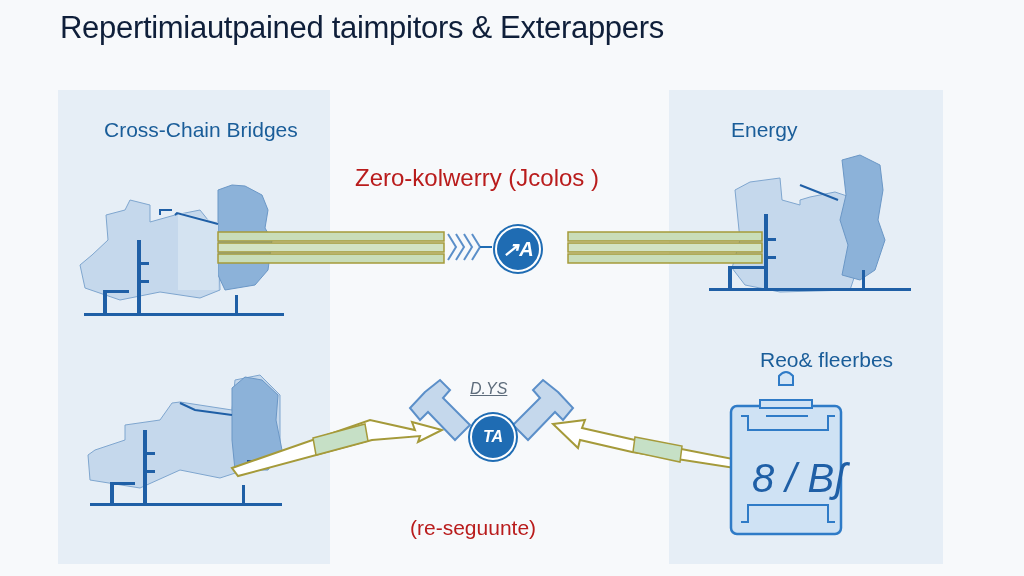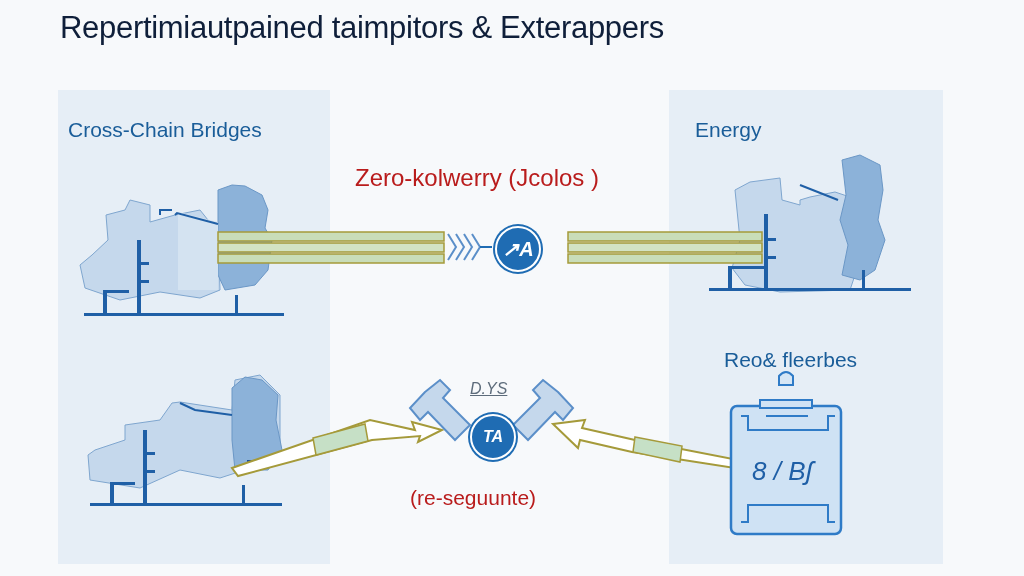--- a/index.html
+++ b/index.html
@@ -13,36 +13,36 @@
       font-size: 31px; color: #0f1f3a; letter-spacing: -0.3px;
       white-space: nowrap;
       text-align: center;
     }
     .panel {
       position: absolute; background: #e6eef6;
     }
     .panel.left { left: 58px; top: 90px; width: 272px; height: 474px; }
     .panel.right { left: 669px; top: 90px; width: 274px; height: 474px; }
     .panel-label {
-      position: absolute; color: #1a5d99; font-size: 21px; white-space: nowrap;
+      position: absolute; color: #1a5d99; font-size: 21px; white-space: nowrap; margin-left: 36px;
     }
     .center-label {
       position: absolute; color: #b91c1c; white-space: nowrap;
     }
     svg.layer { position: absolute; left: 0; top: 0; }
     .badge {
       position: absolute; border-radius: 50%;
       background: #1f6cb3; border: 2px solid #ffffff;
       box-shadow: 0 0 0 2px #1f6cb3;
       color: #fff; font-weight: bold; font-style: italic;
       display: flex; align-items: center; justify-content: center;
       font-size: 20px;
     }
     .bin-label {
-      position: absolute; color: #1f5fa6; font-size: 26px; font-style: italic;
+      position: absolute; color: #1f5fa6; font-size: 40px; font-style: italic;
       white-space: nowrap;
     }
   </style>
 </head>
 <body>
 
 <div class="title">Repertimiautpained taimpitors &amp; Exterappers</div>
 
 <div class="panel left"></div>
 <div class="panel right"></div>
@@ -138,16 +138,16 @@
     <path d="M741 416 L748 416 L748 430 L828 430 L828 416 L835 416" fill="none" stroke="#2f7bc7" stroke-width="2"></path>
     <line x1="766" y1="416" x2="808" y2="416" stroke="#2f7bc7" stroke-width="2"></line>
     <path d="M741 522 L748 522 L748 505 L828 505 L828 522 L835 522" fill="none" stroke="#2f7bc7" stroke-width="2"></path>
   </g>
 </svg>
 
 <div class="badge" style="left:495px; top:226px; width:42px; height:42px;">↗A</div>
 
 <div class="center-label" style="left:470px; top:380px; font-size:16px; color:#5c6b7a; font-style:italic;text-decoration:underline;">D.YS</div>
 <div class="badge" style="left:470px; top:414px; width:42px; height:42px; font-size:16px;">TA</div>
-<div class="center-label" style="left:410px; top:486px; font-size:21px;">(re-seguunte)</div>
+<div class="center-label" style="left:410px; top:516px; font-size:21px;">(re-seguunte)</div>
 
 <div class="panel-label" style="left:724px; top:348px;">Reo&amp; fleerbes</div>
 <div class="bin-label" style="left:752px; top:456px;">8 / Bʃ</div>
 
 </body></html>

